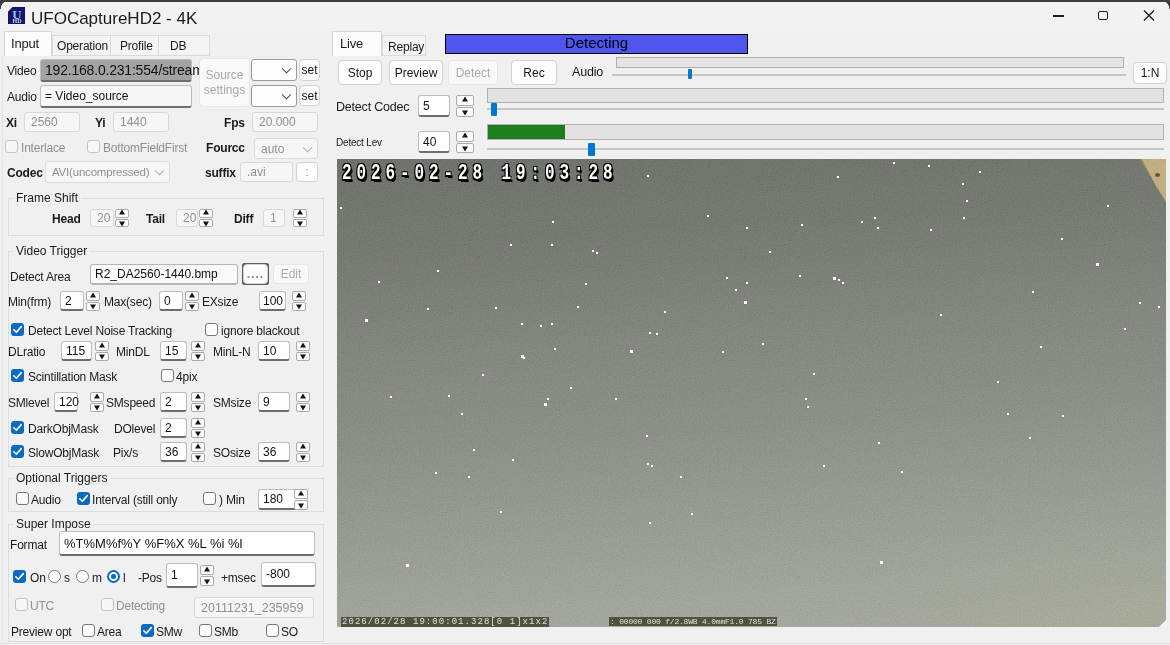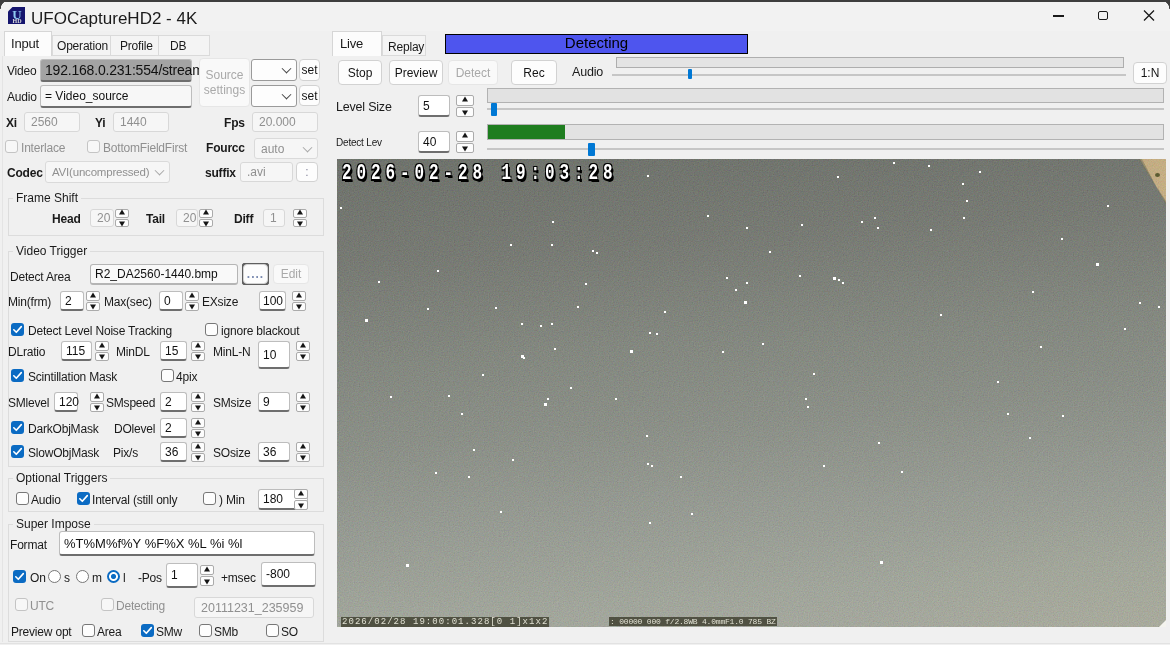--- a/index.html
+++ b/index.html
@@ -186,21 +186,21 @@
 <div class="inp" style="left:160px;top:341px;width:27px;height:20px">15</div>
 <div class="sp" style="left:191px;top:341px;height:20px">
     <div class="u">
       <i></i>
     </div>
     <div class="d">
       <i></i>
     </div>
   </div>
 <div class="lbl" style="left:213px;top:345px">MinL-N</div>
-<div class="inp" style="left:258px;top:341px;width:32px;height:28px">10</div>
+<div class="inp" style="left:258px;top:341px;width:32px;height:20px">10</div>
 <div class="sp" style="left:296px;top:341px;height:20px">
     <div class="u">
       <i></i>
     </div>
     <div class="d">
       <i></i>
     </div>
   </div>
 
 <div class="cbc" style="left:11px;top:369px">
@@ -369,21 +369,21 @@
 <div class="btn" style="left:338px;top:60px;width:44px;height:25px">Stop</div>
 <div class="btn" style="left:389px;top:60px;width:54px;height:25px">Preview</div>
 <div class="btnd" style="left:448px;top:60px;width:50px;height:25px">Detect</div>
 <div class="btn" style="left:511px;top:60px;width:46px;height:25px">Rec</div>
 <div class="lbl" style="left:572px;top:65px;font-size:12.5px">Audio</div>
 <div class="a" style="left:616px;top:57px;width:508px;height:11px;background:#e4e4e4;border:1px solid #aeaeae"></div>
 <div class="a" style="left:612px;top:74px;width:514px;height:2px;background:#c6c6c6"></div>
 <div class="a" style="left:688px;top:69px;width:4px;height:10px;background:#0078d4;border-radius:1px"></div>
 <div class="btn" style="left:1133px;top:62px;width:34px;height:22px">1:N</div>
 
-<div class="lbl" style="left:336px;top:100px;font-size:12.5px">Level Size</div>
+<div class="lbl" style="left:336px;top:100px;font-size:12.5px">Detect Codec</div>
 <div class="inp" style="left:418px;top:95px;width:32px;height:22px">5</div>
 <div class="sp" style="left:456px;top:95px;width:18px;height:22px">
     <div class="u">
       <i></i>
     </div>
     <div class="d">
       <i></i>
     </div>
   </div>
 <div class="a" style="left:487px;top:88px;width:677px;height:15px;background:#e2e2e2;border:1px solid #b2b2b2"></div>

